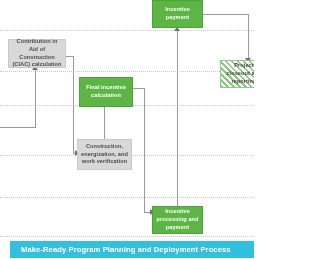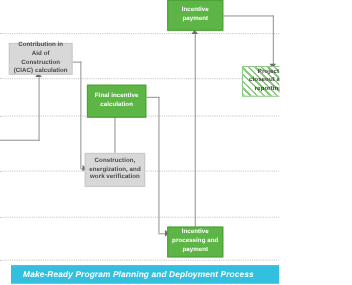--- a/index.html
+++ b/index.html
@@ -97,21 +97,20 @@
     position: absolute;
     left: 10px;
     top: 241px;
     width: 244px;
     height: 17px;
     background: #32c0de;
     display: flex;
     align-items: center;
     box-sizing: border-box;
     padding-left: 11px;
-    font-style: italic;
   }
   #banner .btxt {
     color: #ffffff;
     font-size: 7.6px;
     font-weight: bold;
     letter-spacing: 0.1px;
     white-space: nowrap;
   }
 </style>
 </head>

